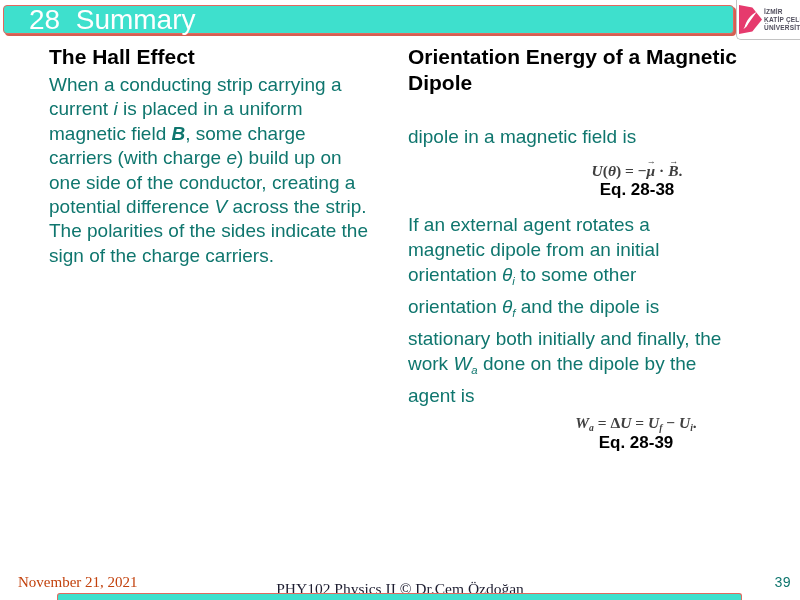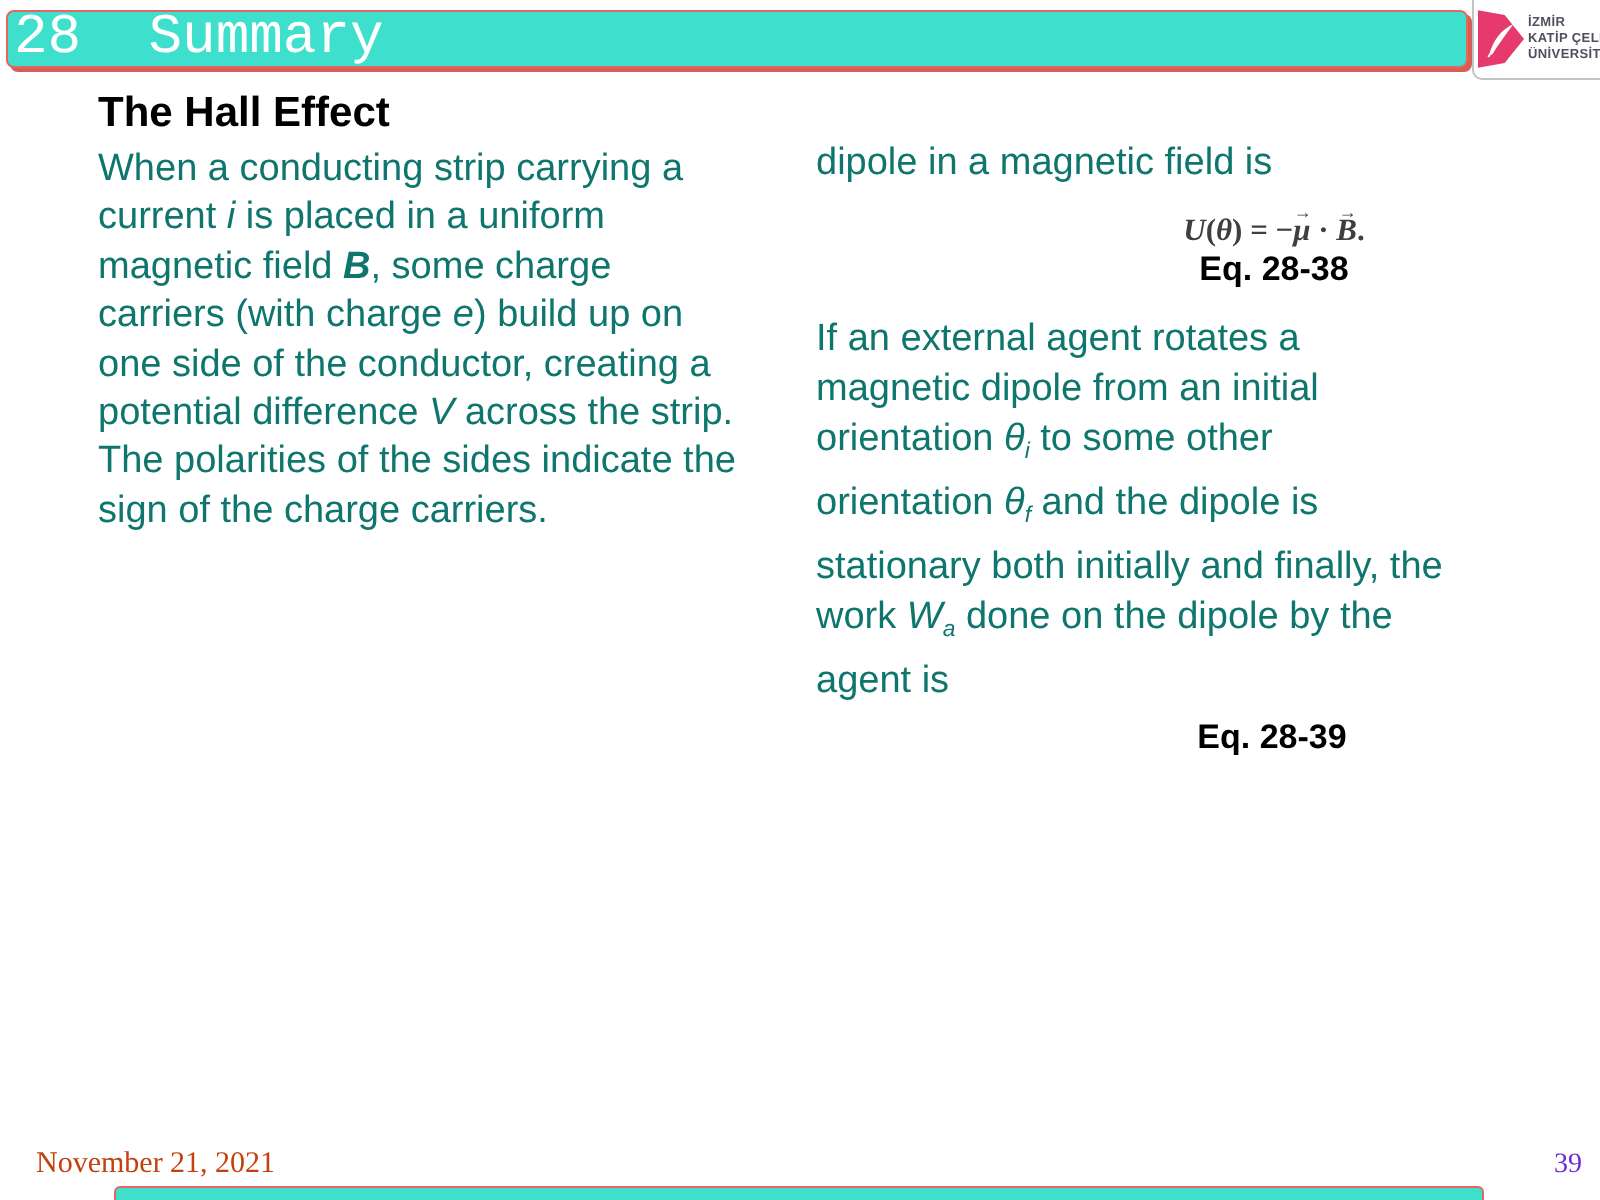--- a/index.html
+++ b/index.html
@@ -3,21 +3,21 @@
 <meta charset="utf-8">
 <style>
   html,body{margin:0;padding:0;background:#ffffff;}
   .slide{position:relative;width:800px;height:600px;background:#ffffff;overflow:hidden;
          font-family:"Liberation Sans",sans-serif;color:#111;}
 
   
   .header-bar{position:absolute;left:3px;top:5px;width:731px;height:29px;
               background:#3ee0cd;border:1px solid #e2685f;border-radius:4px;
               box-shadow:2px 2px 0 #d65e52;box-sizing:border-box;}
-  .header-title{position:absolute;left:3px;top:-1px;font-family:Liberation Mono, monospace;
+  .header-title{position:absolute;left:25px;top:-1px;font-family:Liberation Sans, sans-serif;
                 font-size:28px;line-height:30px;color:#ffffff;white-space:pre;}
 
   
   .logo{position:absolute;right:0;top:0;width:64px;height:40px;background:#ffffff;
         border:1px solid #c3c3c3;border-top:none;border-right:none;
         border-radius:0 0 0 5px;box-sizing:border-box;display:flex;align-items:center;
         padding:2px 1px 2px 2px;gap:2px;}
   .emblem{width:23px;height:30px;background:#e63a6d;flex:0 0 auto;
           clip-path:polygon(0 2%,58% 10%,100% 50%,58% 90%,0 98%);
           display:flex;align-items:center;justify-content:center;}
@@ -49,22 +49,22 @@
   .s-vec::before{content:"\2192";position:absolute;top:-0.68em;left:55%;
                  transform:translateX(-50%);font-size:0.58em;font-style:normal;}
   .eq-label{font-family:"Liberation Sans",sans-serif;font-weight:bold;
             font-size:17px;color:#000;}
 
   
   .footer-date{position:absolute;left:18px;top:574px;font-family:Liberation Serif, serif;
                font-size:15px;color:#c2410c;}
   .footer-course{position:absolute;left:0;top:580px;width:100%;text-align:center;
                  font-family:"Liberation Serif",serif;font-size:15.5px;color:#1d1d30;}
-  .footer-page{position:absolute;right:9px;top:575px;font-family:Liberation Serif, serif;
-               font-size:14px;color:#6d28d9;}
+  .footer-page{position:absolute;right:9px;top:575px;font-family:Liberation Mono, monospace;
+               font-size:14px;color:#0f766e;}
   .bottom-bar{position:absolute;left:57px;top:593px;width:685px;height:7px;
               background:#3ee0cd;border:1px solid #e2685f;border-bottom:none;
               border-radius:3px 3px 0 0;box-sizing:border-box;}
 </style>
 </head>
 <body>
 
 <div class="slide">
 
   <div class="header-bar">
@@ -84,32 +84,35 @@
       <span class="logo-line">ÜNİVERSİTESİ</span>
     </div>
   </div>
 
   <div class="col col-left">
     <h2 class="col-heading">The Hall Effect</h2>
     <p class="body-text"><span>When a conducting strip carrying a</span><br><span>current </span><span class="s-it">i</span><span> is placed in a uniform</span><br><span>magnetic field </span><span class="s-bi">B</span><span>, some charge</span><br><span>carriers (with charge </span><span class="s-it">e</span><span>) build up on</span><br><span>one side of the conductor, creating a</span><br><span>potential difference </span><span class="s-it">V</span><span> across the strip.</span><br><span>The polarities of the sides indicate the</span><br><span>sign of the charge carriers.</span></p>
   </div>
 
   <div class="col col-right">
+    <h2 class="col-heading">Orientation Energy of a Magnetic Dipole</h2>
     <p class="body-text"><br><span>dipole in a magnetic field is</span></p>
 
     <div class="eq-row">
       <span class="eq"><span class="s-v">U</span><span>(</span><span class="s-v">θ</span><span>) = −</span><span class="s-v s-vec">μ</span><span> · </span><span class="s-v s-vec">B</span><span>.</span></span>
       <span class="eq-label">Eq. 28-38</span>
     </div>
 
     <p class="body-text"><span>If an external agent rotates a</span><br><span>magnetic dipole from an initial</span><br><span>orientation </span><span class="s-it">θ</span><span class="s-sub">i</span><span> to some other</span><br><span>orientation </span><span class="s-it">θ</span><span class="s-sub">f</span><span> and the dipole is</span><br><span>stationary both initially and finally, the</span><br><span>work </span><span class="s-it">W</span><span class="s-sub">a</span><span> done on the dipole by the</span><br><span>agent is</span></p>
 
     <div class="eq-row second">
+      <span class="eq"><span class="s-v">W</span><span class="s-v s-sub">a</span><span> = Δ</span><span class="s-v">U</span><span> = </span><span class="s-v">U</span><span class="s-v s-sub">f</span><span> − </span><span class="s-v">U</span><span class="s-v s-sub">i</span><span>.</span></span>
       <span class="eq-label">Eq. 28-39</span>
     </div>
   </div>
 
   <span class="footer-date">November 21, 2021</span>
+  <span class="footer-course">PHY102 Physics II © Dr.Cem Özdoğan</span>
   <span class="footer-page">39</span>
 
   <div class="bottom-bar"></div>
 
 </div>
 
 </body></html>

